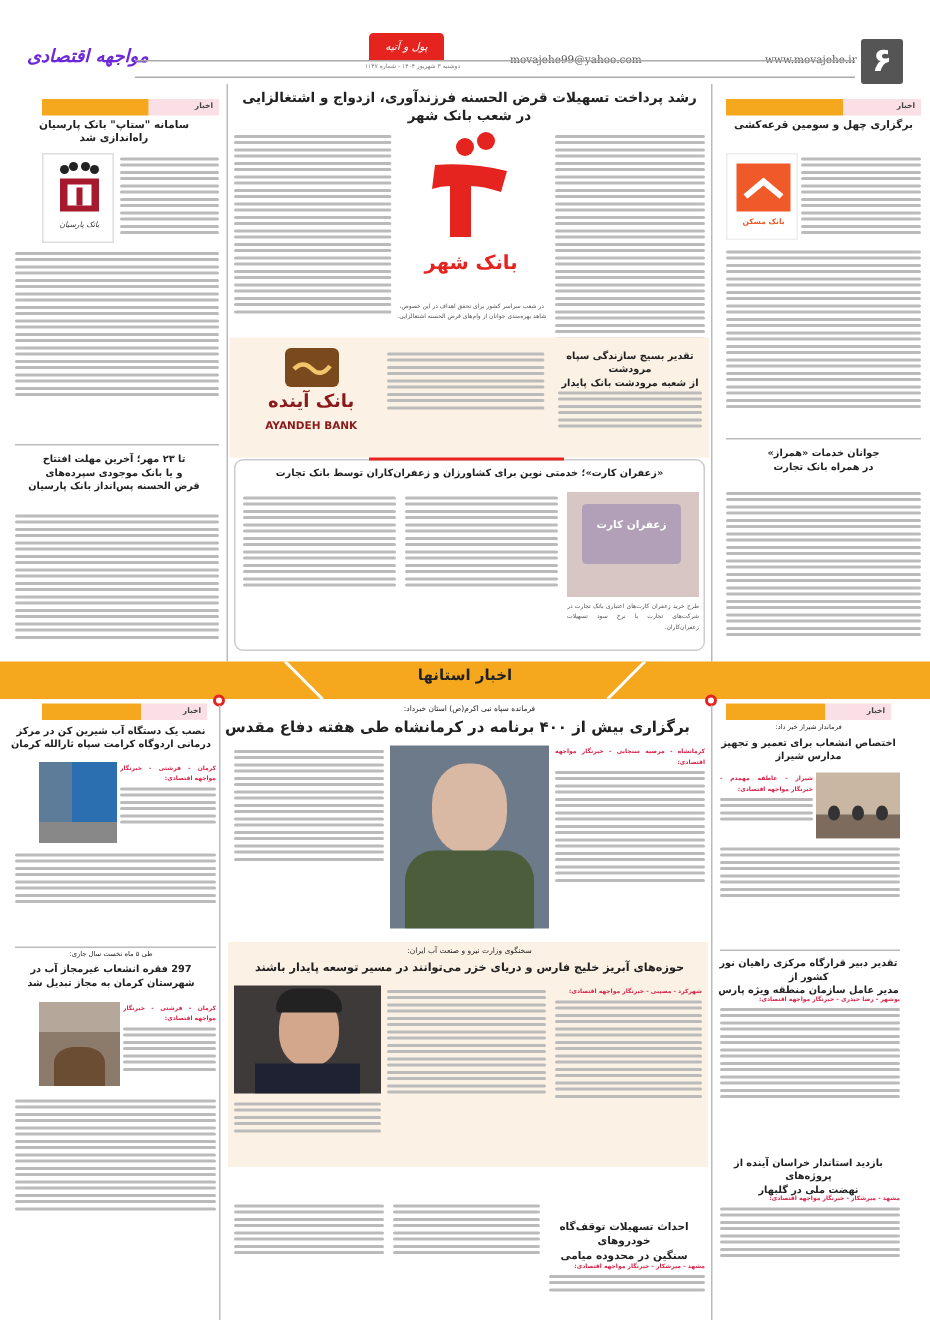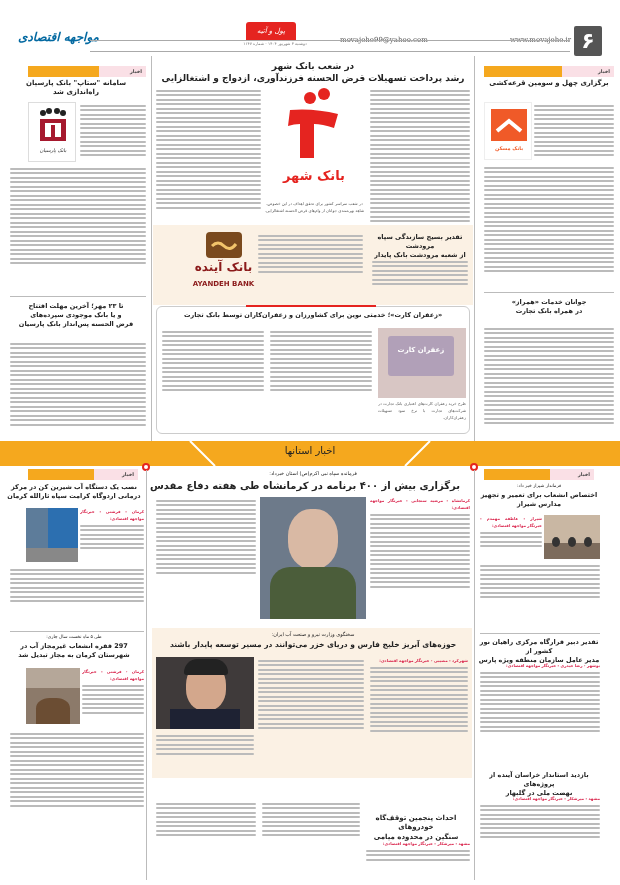--- a/index.html
+++ b/index.html
@@ -2,21 +2,21 @@
 <html><head>
 <meta charset="utf-8">
 <style>
 *{box-sizing:border-box;margin:0;padding:0}
 body{width:620px;height:885px;background:#fff;font-family:"DejaVu Sans",sans-serif;color:#222;position:relative;overflow:hidden;direction:rtl}
 .hdr-line{position:absolute;height:1px;background:#aaa}
 .pagenum{position:absolute;left:574px;top:26px;width:28px;height:30px;background:#555;color:#fff;font-size:22px;font-weight:bold;text-align:center;line-height:30px;border-radius:2px}
 .site{position:absolute;top:36px;font-size:7px;color:#555;direction:ltr;font-family:"DejaVu Serif",serif}
 .brandtab{position:absolute;left:246px;top:22px;width:50px;height:18px;background:#e52420;color:#fff;font-size:7px;text-align:center;line-height:18px;border-radius:3px 3px 0 0;font-style:italic}
 .dateline{position:absolute;left:225px;top:41px;width:100px;font-size:4px;color:#777;text-align:center}
-.section-title{position:absolute;left:18px;top:30px;font-size:12px;font-weight:bold;font-style:italic;color:#0369a1}
+.section-title{position:absolute;left:18px;top:30px;font-size:12px;font-weight:bold;font-style:italic;color:#6d28d9}
 .tagbar{position:absolute;height:11px;display:flex}
 .tagbar .pink{background:#fae0e6;width:40%;font-size:5px;font-weight:bold;text-align:right;padding-right:4px;line-height:11px;color:#444}
 .tagbar .gold{background:#f5a81e;flex:1}
 .h{position:absolute;text-align:center;font-weight:bold;color:#222;line-height:1.35}
 .txt{position:absolute;font-size:4px;line-height:7px;color:#555;text-align:justify;overflow:hidden}
 .txt .l{display:block;height:2px;background:#bbb;margin:2.5px 0;border-radius:1px}
 .vline{position:absolute;width:1px;background:#bbb}
 .hline{position:absolute;height:1px;background:#bbb}
 .beige{position:absolute;background:#fbf1e4}
 .img{position:absolute;overflow:hidden}
@@ -115,22 +115,22 @@
     <span class="l"></span>
     <span class="l"></span>
     <span class="l"></span>
     <span class="l"></span>
     <span class="l"></span>
     <span class="l"></span>
     <span class="l"></span>
 </div>
 
 <div class="h" style="left:156px;top:60px;width:314px;font-size:9px">
-  <div>در شعب بانک شهر</div>
-    <div>رشد پرداخت تسهیلات قرض الحسنه فرزندآوری، ازدواج و اشتغالزایی</div>
+  <div>رشد پرداخت تسهیلات قرض الحسنه فرزندآوری، ازدواج و اشتغالزایی</div>
+    <div>در شعب بانک شهر</div>
 </div>
 <div class="txt" style="left:370px;top:87px;width:100px;height:170px">
   <span class="l"></span>
     <span class="l"></span>
     <span class="l"></span>
     <span class="l"></span>
     <span class="l"></span>
     <span class="l"></span>
     <span class="l"></span>
     <span class="l"></span>
@@ -217,21 +217,21 @@
   <span class="l"></span>
     <span class="l"></span>
     <span class="l"></span>
     <span class="l"></span>
     <span class="l"></span>
     <span class="l"></span>
     <span class="l"></span>
     <span class="l"></span>
     <span class="l"></span>
 </div>
-<div class="img" style="left:176px;top:232px;width:95px;height:68px">
+<div class="img" style="left:160px;top:232px;width:95px;height:68px">
   <div style="position:absolute;left:30px;top:0;width:36px;height:26px;background:#7a4a1e;border-radius:4px"></div>
   <svg style="position:absolute;left:30px;top:0" width="36" height="26" viewBox="0 0 36 26">
       <path d="M6 14 Q12 8 18 14 T30 12" fill="none" stroke="#f2c46b" stroke-width="3"></path>
     </svg>
   <div style="position:absolute;left:0;top:28px;width:95px;font-size:12px;color:#8b1a1a;text-align:center;font-weight:bold">بانک آینده</div>
   <div style="position:absolute;left:0;top:48px;width:95px;font-size:7px;color:#8b1a1a;text-align:center;font-weight:bold;direction:ltr">AYANDEH BANK</div>
 </div>
 
 <div style="position:absolute;left:156px;top:306px;width:314px;height:128px;border:1px solid #ccc;border-radius:6px"></div>
 <div style="position:absolute;left:246px;top:305px;width:130px;height:2px;background:#e52420"></div>
@@ -358,21 +358,21 @@
     <span class="l"></span>
     <span class="l"></span>
     <span class="l"></span>
 </div>
 
 <div style="position:absolute;left:0;top:441px;width:620px;height:25px;background:#f5a81e">
   <svg width="620" height="25" style="position:absolute;left:0;top:0">
       <line x1="190" y1="0" x2="215" y2="25" stroke="#fff" stroke-width="2"></line>
       <line x1="430" y1="0" x2="405" y2="25" stroke="#fff" stroke-width="2"></line>
     </svg>
-  <div style="position:absolute;left:215px;top:4px;width:190px;text-align:center;font-size:10px;font-weight:normal;color:#222">اخبار استانها</div>
+  <div style="position:absolute;left:215px;top:4px;width:190px;text-align:center;font-size:10px;font-weight:bold;color:#222">اخبار استانها</div>
 </div>
 <div style="position:absolute;left:470px;top:463px;width:8px;height:8px;border:2px solid #e52420;border-radius:50%;background:#fff"></div>
 <div style="position:absolute;left:142px;top:463px;width:8px;height:8px;border:2px solid #e52420;border-radius:50%;background:#fff"></div>
 <div class="vline" style="left:146px;top:470px;height:410px"></div>
 <div class="vline" style="left:474px;top:470px;height:410px"></div>
 
 <div class="h" style="left:156px;top:470px;width:314px;font-size:5px;font-weight:normal">فرمانده سپاه نبی اکرم(ص) استان خبرداد:</div>
 <div class="h" style="left:148px;top:479px;width:314px;font-size:10px">برگزاری بیش از ۴۰۰ برنامه در کرمانشاه طی هفته دفاع مقدس</div>
 <div class="txt" style="left:370px;top:497px;width:100px;height:130px">
   <div class="red" style="font-weight:bold">کرمانشاه - مرضیه سنجابی - خبرنگار مواجهه اقتصادی:</div>
@@ -464,21 +464,21 @@
 </div>
 <div class="txt" style="left:156px;top:732px;width:98px;height:44px">
   <span class="l"></span>
     <span class="l"></span>
     <span class="l"></span>
     <span class="l"></span>
     <span class="l"></span>
 </div>
 
 <div class="h" style="left:362px;top:814px;width:108px;font-size:7px">
-  <div>احداث پنجمین توقف‌گاه خودروهای</div>
+  <div>احداث تسهیلات توقف‌گاه خودروهای</div>
     <div>سنگین در محدوده میامی</div>
 </div>
 <div class="txt" style="left:366px;top:840px;width:104px;height:40px">
   <div class="red" style="font-weight:bold">مشهد - میرشکار - خبرنگار مواجهه اقتصادی:</div>
   <span class="l"></span>
     <span class="l"></span>
     <span class="l"></span>
 </div>
 <div class="txt" style="left:262px;top:800px;width:98px;height:62px">
   <span class="l"></span>

